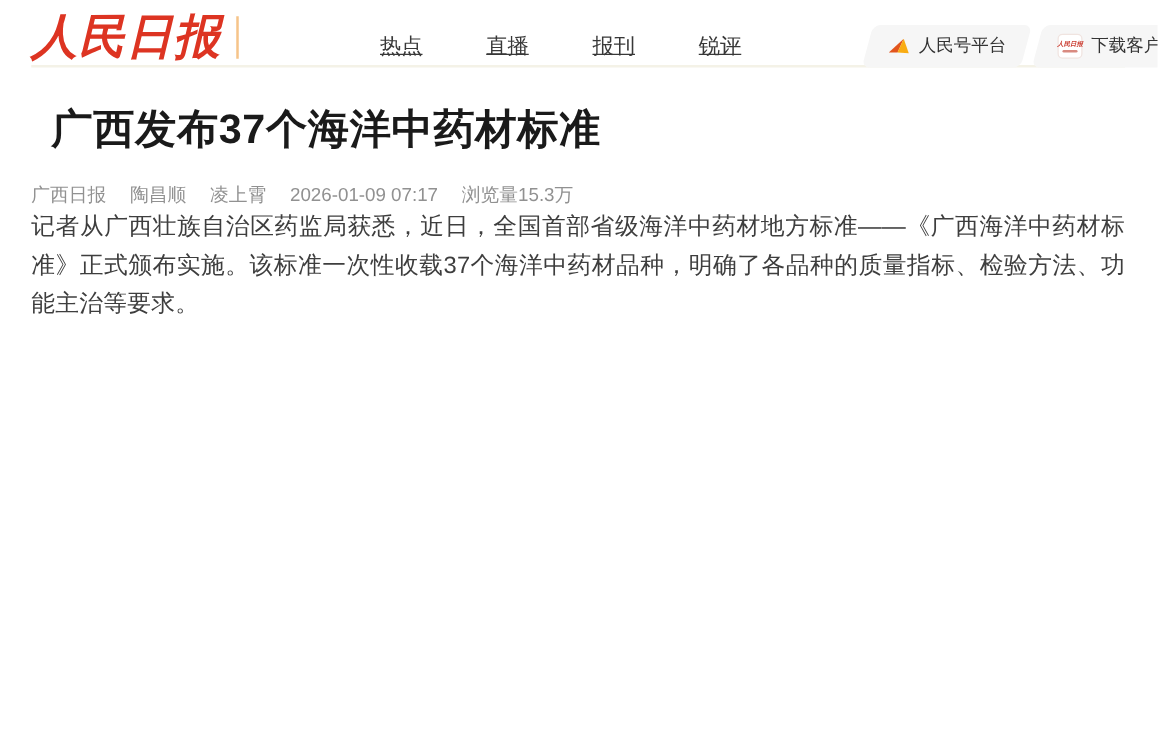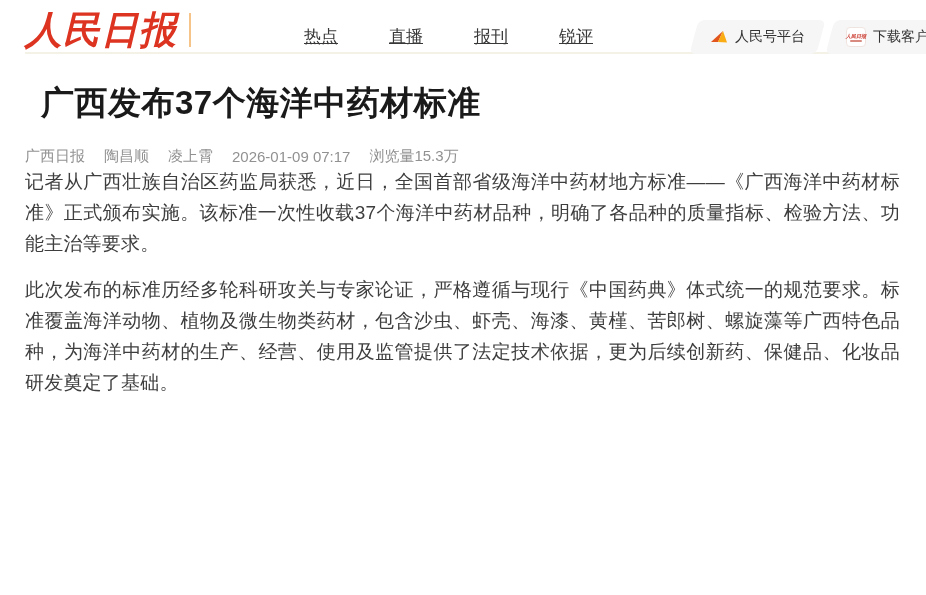--- a/index.html
+++ b/index.html
@@ -105,16 +105,15 @@
   <div class="byline">
     <span>广西日报</span>
     <span>陶昌顺</span>
     <span>凌上霄</span>
     <span>2026-01-09 07:17</span>
     <span>浏览量15.3万</span>
   </div>
 
   <div class="article-body">
     <p>记者从广西壮族自治区药监局获悉，近日，全国首部省级海洋中药材地方标准——《广西海洋中药材标准》正式颁布实施。该标准一次性收载37个海洋中药材品种，明确了各品种的质量指标、检验方法、功能主治等要求。</p>
-    <p>此次发布的标准历经多轮科研攻关与专家论证，严格遵循与现行《中国药典》体式统一的规范要求。标准覆盖海洋动物、植物及微生物类药材，包含沙虫、虾壳、海漆、黄槿、苦郎树、螺旋藻等广西特色品种，为海洋中药材的生产、经营、使用及监管提供了法定技术依据，更为后续创新药、保健品、化妆品研发奠定了基础。</p>
 
   </div>
 </main>
 
 </body></html>

